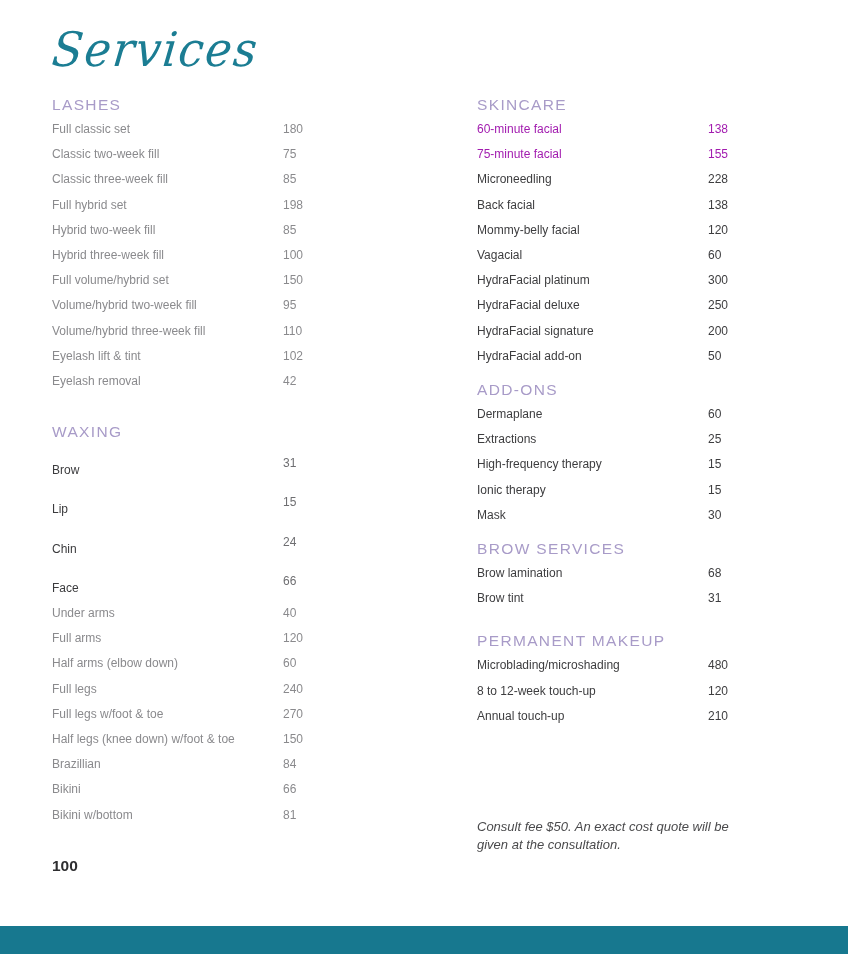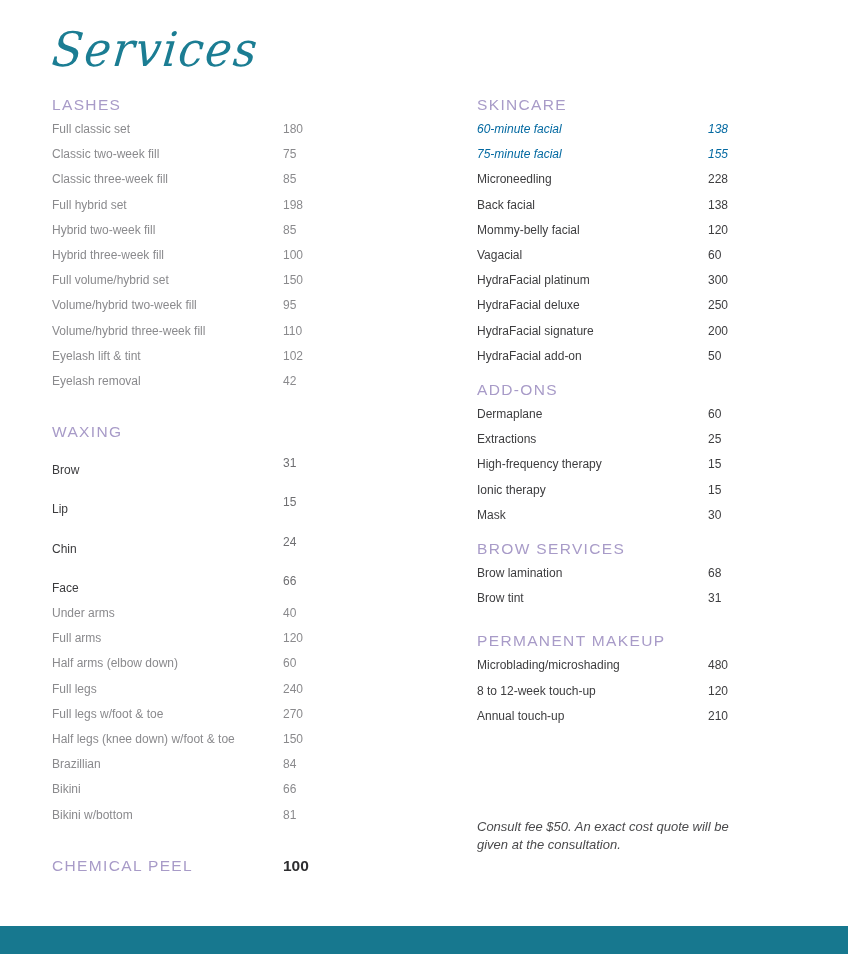--- a/index.html
+++ b/index.html
@@ -100,21 +100,21 @@
   .col-left .row .label  { width: 231px; overflow: visible; }
   
   .col-right .row .label { width: 231px; overflow: visible; }
 
   .row.dark .label { color: #3B3B3D; margin-top: 14px; }
   .row.dark .price { color: #6E6E71; }
 
   .col-right .row .label { color: #3D3D3F; }
   .col-right .row .price { color: #3D3D3F; }
   .col-right .row.light .label,
-  .col-right .row.light .price { color: #0369a1; font-style: italic; }
+  .col-right .row.light .price { color: #a21caf; }
 
   
   .footnote {
     position: absolute;
     left: 477px;
     top: 818px;
     width: 275px;
     font-style: italic;
     font-size: 13px;
     line-height: 17.5px;
@@ -244,21 +244,20 @@
       </div>
       <div class="row">
         <span class="label">Bikini w/bottom</span>
         <span class="price">81</span>
       </div>
     </div>
 
     <div class="gap-lg"></div>
 
     <div class="section-header with-price">
-      <span class="sh-label" style="width:231px;">CHEMICAL PEEL</span>
       <span class="sh-price">100</span>
     </div>
 
   </div>
 
   <div class="col col-right">
 
     <div class="section">
       <div class="section-header">SKINCARE</div>
       <div class="row light">

